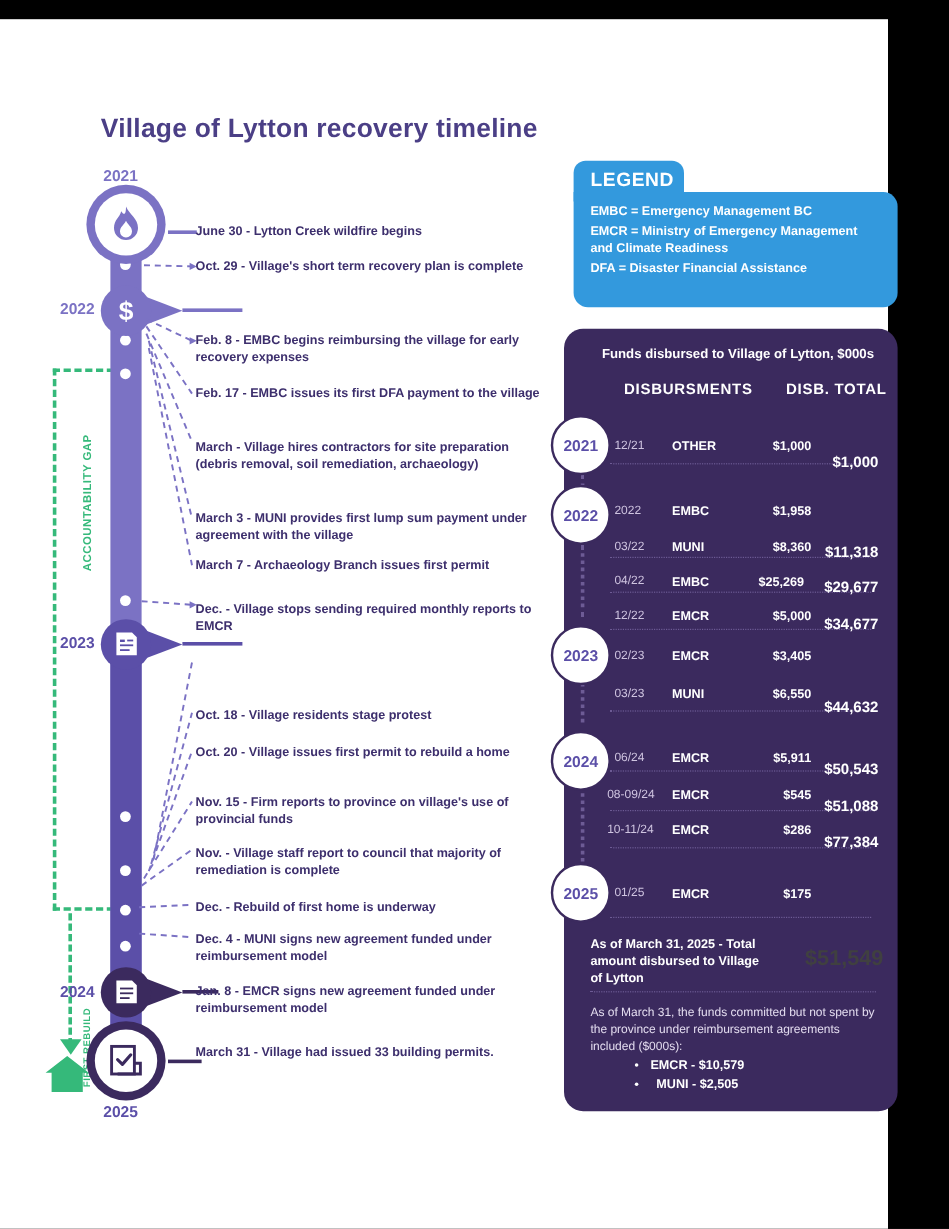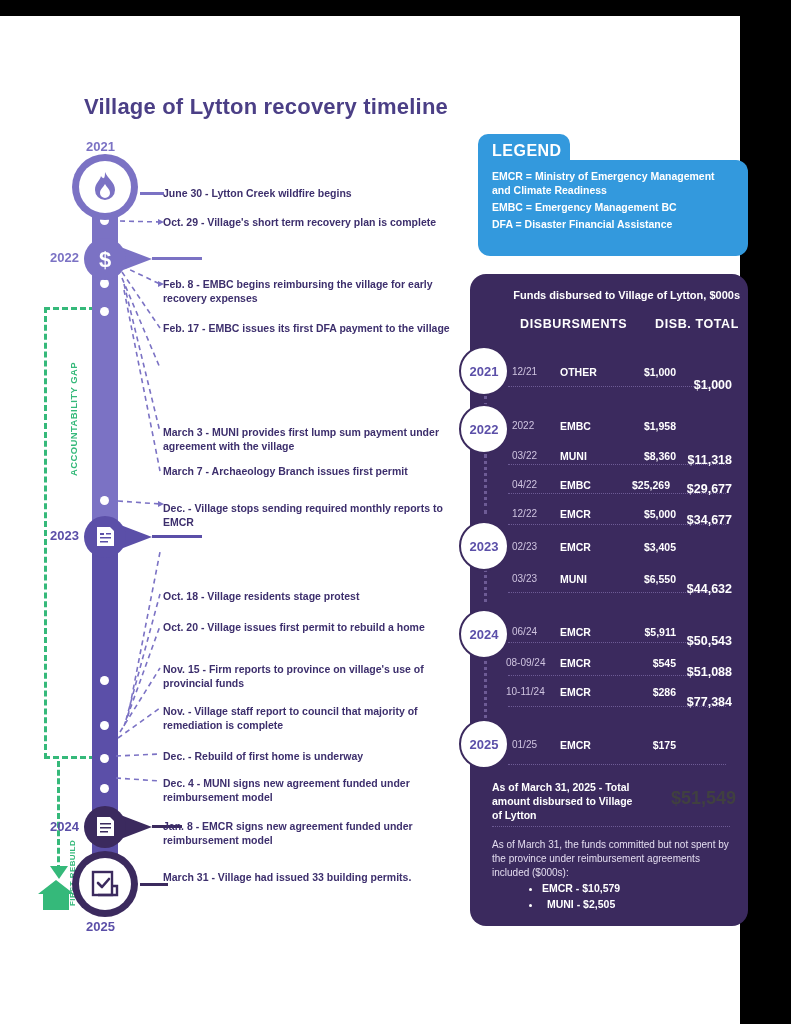--- a/index.html
+++ b/index.html
@@ -107,21 +107,21 @@
   }
   .legend-box .ln{ color:#fff; font-size:10.5px; font-weight:bold; line-height:1.32; margin-bottom:3px;}
 
   
   .panel{
     position:absolute; left:470px; top:258px; width:278px; height:652px;
     background:#3b2a5e; border-radius:16px;
   }
   .panel-title{
     position:absolute; left:490px; top:273px; width:250px;
-    color:#fff; font-size:11px; font-weight:bold; text-align:right;
+    color:#fff; font-size:11px; font-weight:bold; text-align:center;
   }
   .col-disb{ position:absolute; left:520px; top:301px; color:#fff; font-size:12.5px; font-weight:bold; letter-spacing:.6px;}
   .col-total{ position:absolute; left:655px; top:301px; color:#fff; font-size:12.5px; font-weight:bold; letter-spacing:.6px;}
 
   .ybub{
     position:absolute; width:50px; height:50px; border-radius:50%;
     background:#fff; display:flex; align-items:center; justify-content:center;
     font-size:13px; font-weight:bold; color:#5b4fa8; border:2px solid #3b2a5e;
   }
   .vdots{ position:absolute; left:484px; width:0; border-left:3px dotted #6d5b95; }
@@ -253,38 +253,39 @@
       <polygon points="158,203 164,206 158,209"></polygon>
       <polygon points="158,265 164,268 158,271"></polygon>
       <polygon points="158,485 164,488 158,491"></polygon>
     </g>
   </svg>
 
   <div class="ev" style="top:170px;">June 30 - Lytton Creek wildfire begins</div>
   <div class="ev" style="top:199px;">Oct. 29 - Village's short term recovery plan is complete</div>
   <div class="ev" style="top:261px;">Feb. 8 - EMBC begins reimbursing the village for early recovery expenses</div>
   <div class="ev" style="top:305px;">Feb. 17 - EMBC issues its first DFA payment to the village</div>
+  <div class="ev" style="top:350px;">March - Village hires contractors for site preparation (debris removal, soil remediation, archaeology)</div>
   <div class="ev" style="top:409px;">March 3 - MUNI provides first lump sum payment under agreement with the village</div>
   <div class="ev" style="top:448px;">March 7 - Archaeology Branch issues first permit</div>
   <div class="ev" style="top:485px;">Dec. - Village stops sending required monthly reports to EMCR</div>
   <div class="ev" style="top:573px;">Oct. 18 - Village residents stage protest</div>
   <div class="ev" style="top:604px;">Oct. 20 - Village issues first permit to rebuild a home</div>
   <div class="ev" style="top:646px;">Nov. 15 -  Firm reports to province on village's use of provincial funds</div>
   <div class="ev" style="top:688px;">Nov. -  Village staff report to council that majority of remediation is complete</div>
   <div class="ev" style="top:733px;">Dec. -  Rebuild of first home is underway</div>
   <div class="ev" style="top:760px;">Dec. 4 - MUNI signs new agreement funded under reimbursement model</div>
   <div class="ev" style="top:803px;">Jan. 8 - EMCR signs new agreement funded under reimbursement model</div>
   <div class="ev" style="top:854px;">March 31 - Village had issued 33 building permits.</div>
 
   <div class="legend-tab">
     <span>LEGEND</span>
   </div>
   <div class="legend-box">
+    <div class="ln">EMBC = Emergency Management BC</div>
     <div class="ln">EMCR = Ministry of Emergency Management and Climate Readiness</div>
-    <div class="ln">EMBC = Emergency Management BC</div>
     <div class="ln">DFA =  Disaster Financial Assistance</div>
   </div>
 
   <div class="panel"></div>
   <div class="panel-title">Funds disbursed to Village of Lytton, $000s</div>
   <div class="col-disb">DISBURSMENTS</div>
   <div class="col-total">DISB. TOTAL</div>
 
   <div class="vdots" style="top:380px;height:40px;"></div>
   <div class="vdots" style="top:438px;height:60px;"></div>

